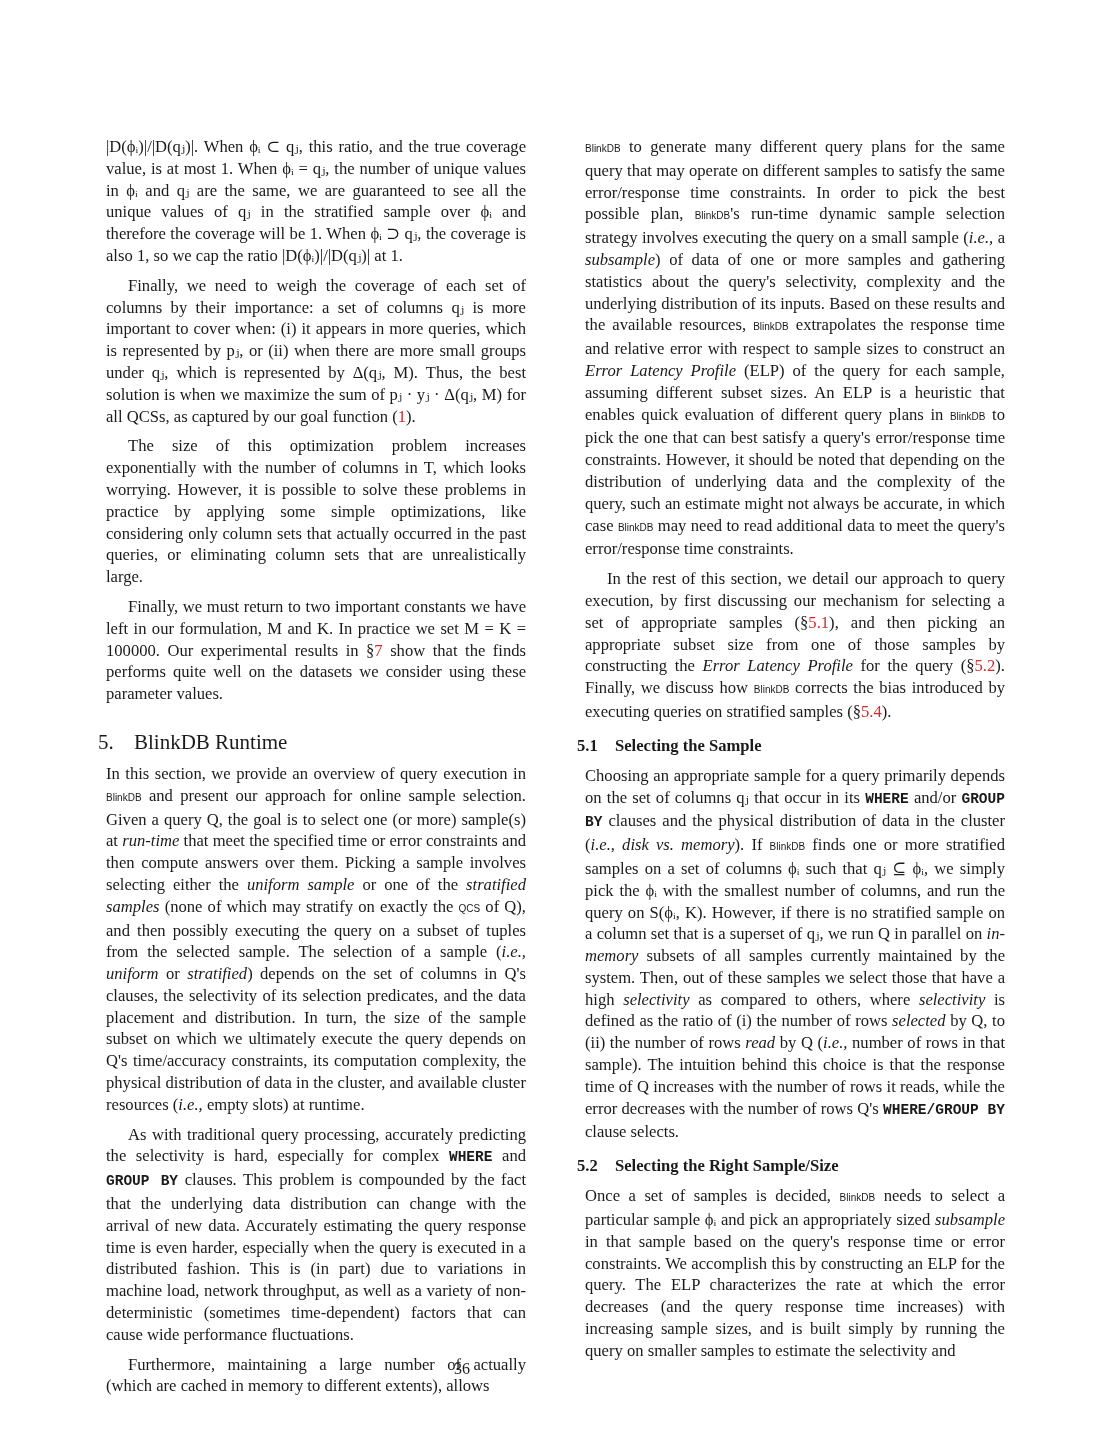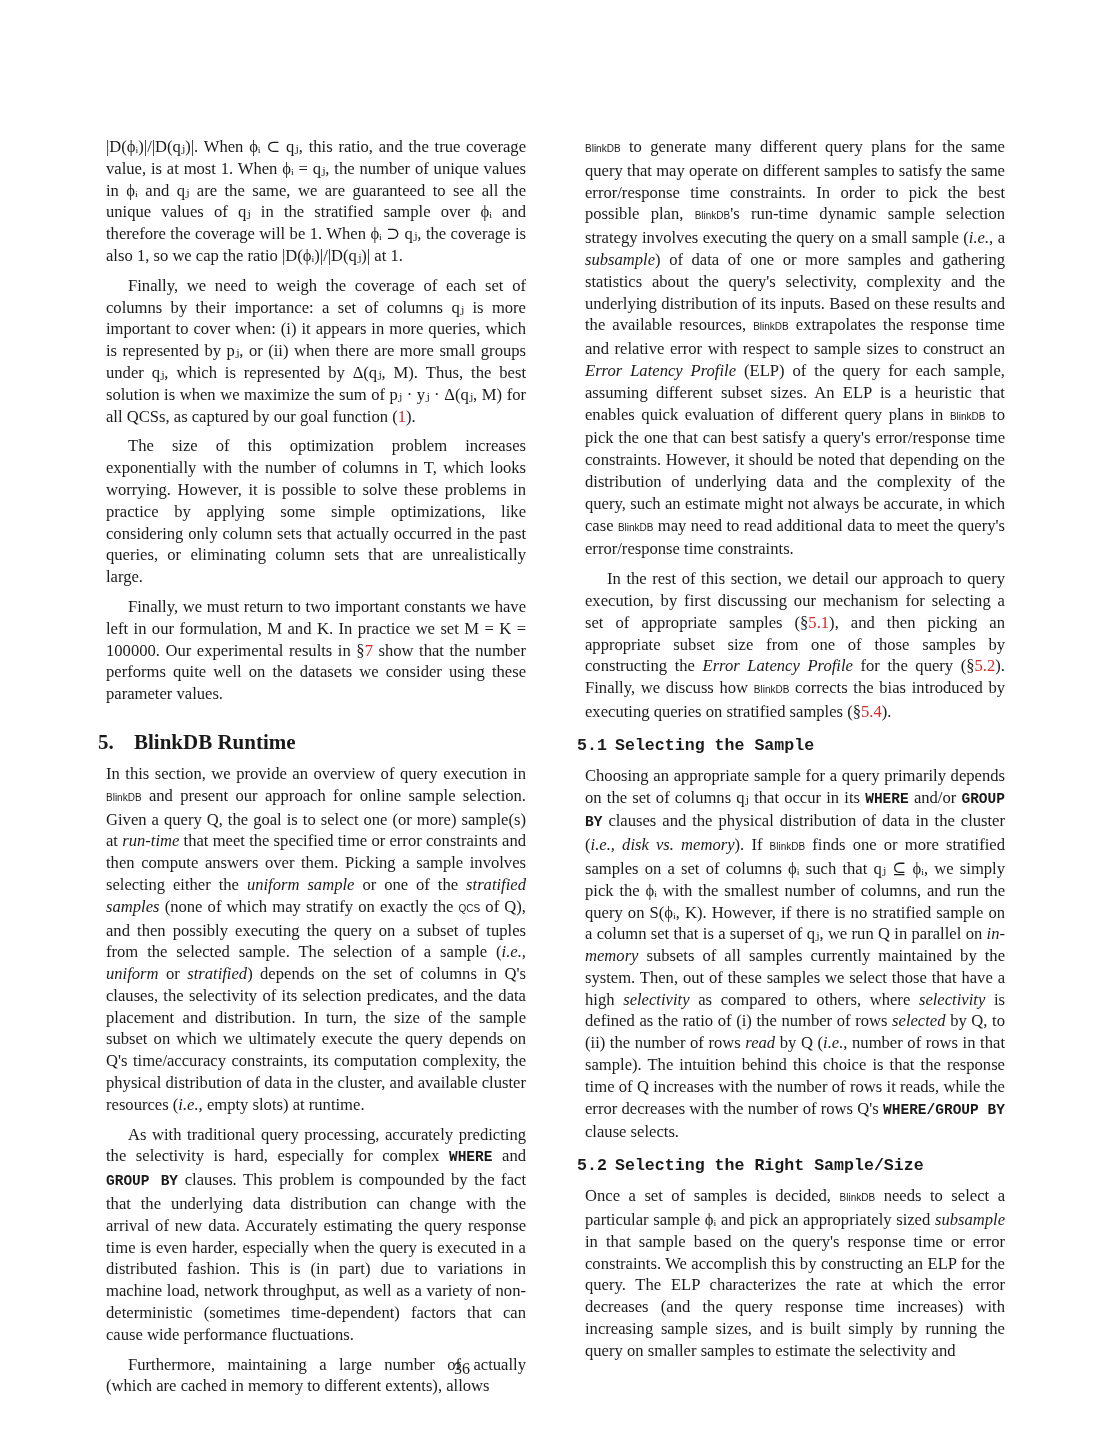--- a/index.html
+++ b/index.html
@@ -7,34 +7,34 @@
          font-family: "Liberation Serif", "DejaVu Serif", serif; color: #1a1a1a; }
   .col { position: absolute; top: 128px; width: 436px; font-size: 16.6px; line-height: 21.8px; text-align: justify; hyphens: manual; }
   .col.left { left: 98px; }
   .col.right { left: 577px; }
   p { margin: 8px; }
   p.indent { text-indent: 22px; }
   .sans { font-family: "Liberation Sans", "DejaVu Sans", sans-serif; font-size: 10px; }
   .mono { font-family: "Liberation Mono", "DejaVu Sans Mono", monospace; font-size: 14.5px; font-weight: bold; }
   .red { color: #d42a2a; }
   i, .it { font-style: italic; }
-  h2 { font-size: 21px; font-weight: bold; margin: 24px 0 0 0; line-height: 26px; }
+  h2 { font-size: 21px; font-weight: normal; margin: 24px 0 0 0; line-height: 26px; }
   h2 .num { display: inline-block; width: 36px; }
-  h3 { font-size: 16.6px; font-weight: bold; margin: 12px 0 6px 0; line-height: 22px; font-family: Liberation Mono, monospace; }
+  h3 { font-size: 16.6px; font-weight: bold; margin: 12px 0 6px 0; line-height: 22px; }
   h3 .num { display: inline-block; width: 38px; }
   .pagenum { position: absolute; top: 1360px; left: 0; width: 924px; text-align: center; font-size: 16px; }
 </style>
 </head>
 <body>
 
 <div class="col left">
   <p>|D(ϕᵢ)|/|D(qⱼ)|. When ϕᵢ ⊂ qⱼ, this ratio, and the true coverage value, is at most 1. When ϕᵢ = qⱼ, the number of unique values in ϕᵢ and qⱼ are the same, we are guaranteed to see all the unique values of qⱼ in the stratified sample over ϕᵢ and therefore the coverage will be 1. When ϕᵢ ⊃ qⱼ, the coverage is also 1, so we cap the ratio |D(ϕᵢ)|/|D(qⱼ)| at 1.</p>
   <p class="indent"><span>Finally, we need to weigh the coverage of each set of columns by their importance: a set of columns qⱼ is more important to cover when: (i) it appears in more queries, which is represented by pⱼ, or (ii) when there are more small groups under qⱼ, which is represented by Δ(qⱼ, M). Thus, the best solution is when we maximize the sum of pⱼ · yⱼ · Δ(qⱼ, M) for all QCSs, as captured by our goal function (</span><a class="red">1</a><span>).</span></p>
   <p class="indent">The size of this optimization problem increases exponentially with the number of columns in T, which looks worrying. However, it is possible to solve these problems in practice by applying some simple optimizations, like considering only column sets that actually occurred in the past queries, or eliminating column sets that are unrealistically large.</p>
-  <p class="indent"><span>Finally, we must return to two important constants we have left in our formulation, M and K. In practice we set M = K = 100000. Our experimental results in §</span><a class="red">7</a><span> show that the number performs quite well on the datasets we consider using these parameter values.</span></p>
+  <p class="indent"><span>Finally, we must return to two important constants we have left in our formulation, M and K. In practice we set M = K = 100000. Our experimental results in §</span><a class="red">7</a><span> show that the finds performs quite well on the datasets we consider using these parameter values.</span></p>
 
   <h2><span class="num">5.</span><span>BlinkDB Runtime</span></h2>
 
   <p><span>In this section, we provide an overview of query execution in </span><span class="sans">BlinkDB</span><span> and present our approach for online sample selection. Given a query Q, the goal is to select one (or more) sample(s) at </span><i>run-time</i><span> that meet the specified time or error constraints and then compute answers over them. Picking a sample involves selecting either the </span><i>uniform sample</i><span> or one of the </span><i>stratified samples</i><span> (none of which may stratify on exactly the </span><span class="sans">QCS</span><span> of Q), and then possibly executing the query on a subset of tuples from the selected sample. The selection of a sample (</span><i>i.e., uniform</i><span> or </span><i>stratified</i><span>) depends on the set of columns in Q's clauses, the selectivity of its selection predicates, and the data placement and distribution. In turn, the size of the sample subset on which we ultimately execute the query depends on Q's time/accuracy constraints, its computation complexity, the physical distribution of data in the cluster, and available cluster resources (</span><i>i.e.,</i><span> empty slots) at runtime.</span></p>
   <p class="indent"><span>As with traditional query processing, accurately predicting the selectivity is hard, especially for complex </span><span class="mono">WHERE</span><span> and </span><span class="mono">GROUP BY</span><span> clauses. This problem is compounded by the fact that the underlying data distribution can change with the arrival of new data. Accurately estimating the query response time is even harder, especially when the query is executed in a distributed fashion. This is (in part) due to variations in machine load, network throughput, as well as a variety of non-deterministic (sometimes time-dependent) factors that can cause wide performance fluctuations.</span></p>
   <p class="indent">Furthermore, maintaining a large number of actually (which are cached in memory to different extents), allows</p>
 </div>
 
 <div class="col right">
   <p><span class="sans">BlinkDB</span><span> to generate many different query plans for the same query that may operate on different samples to satisfy the same error/response time constraints. In order to pick the best possible plan, </span><span class="sans">BlinkDB</span><span>'s run-time dynamic sample selection strategy involves executing the query on a small sample (</span><i>i.e.,</i><span> a </span><i>subsample</i><span>) of data of one or more samples and gathering statistics about the query's selectivity, complexity and the underlying distribution of its inputs. Based on these results and the available resources, </span><span class="sans">BlinkDB</span><span> extrapolates the response time and relative error with respect to sample sizes to construct an </span><i>Error Latency Profile</i><span> (ELP) of the query for each sample, assuming different subset sizes. An ELP is a heuristic that enables quick evaluation of different query plans in </span><span class="sans">BlinkDB</span><span> to pick the one that can best satisfy a query's error/response time constraints. However, it should be noted that depending on the distribution of underlying data and the complexity of the query, such an estimate might not always be accurate, in which case </span><span class="sans">BlinkDB</span><span> may need to read additional data to meet the query's error/response time constraints.</span></p>

